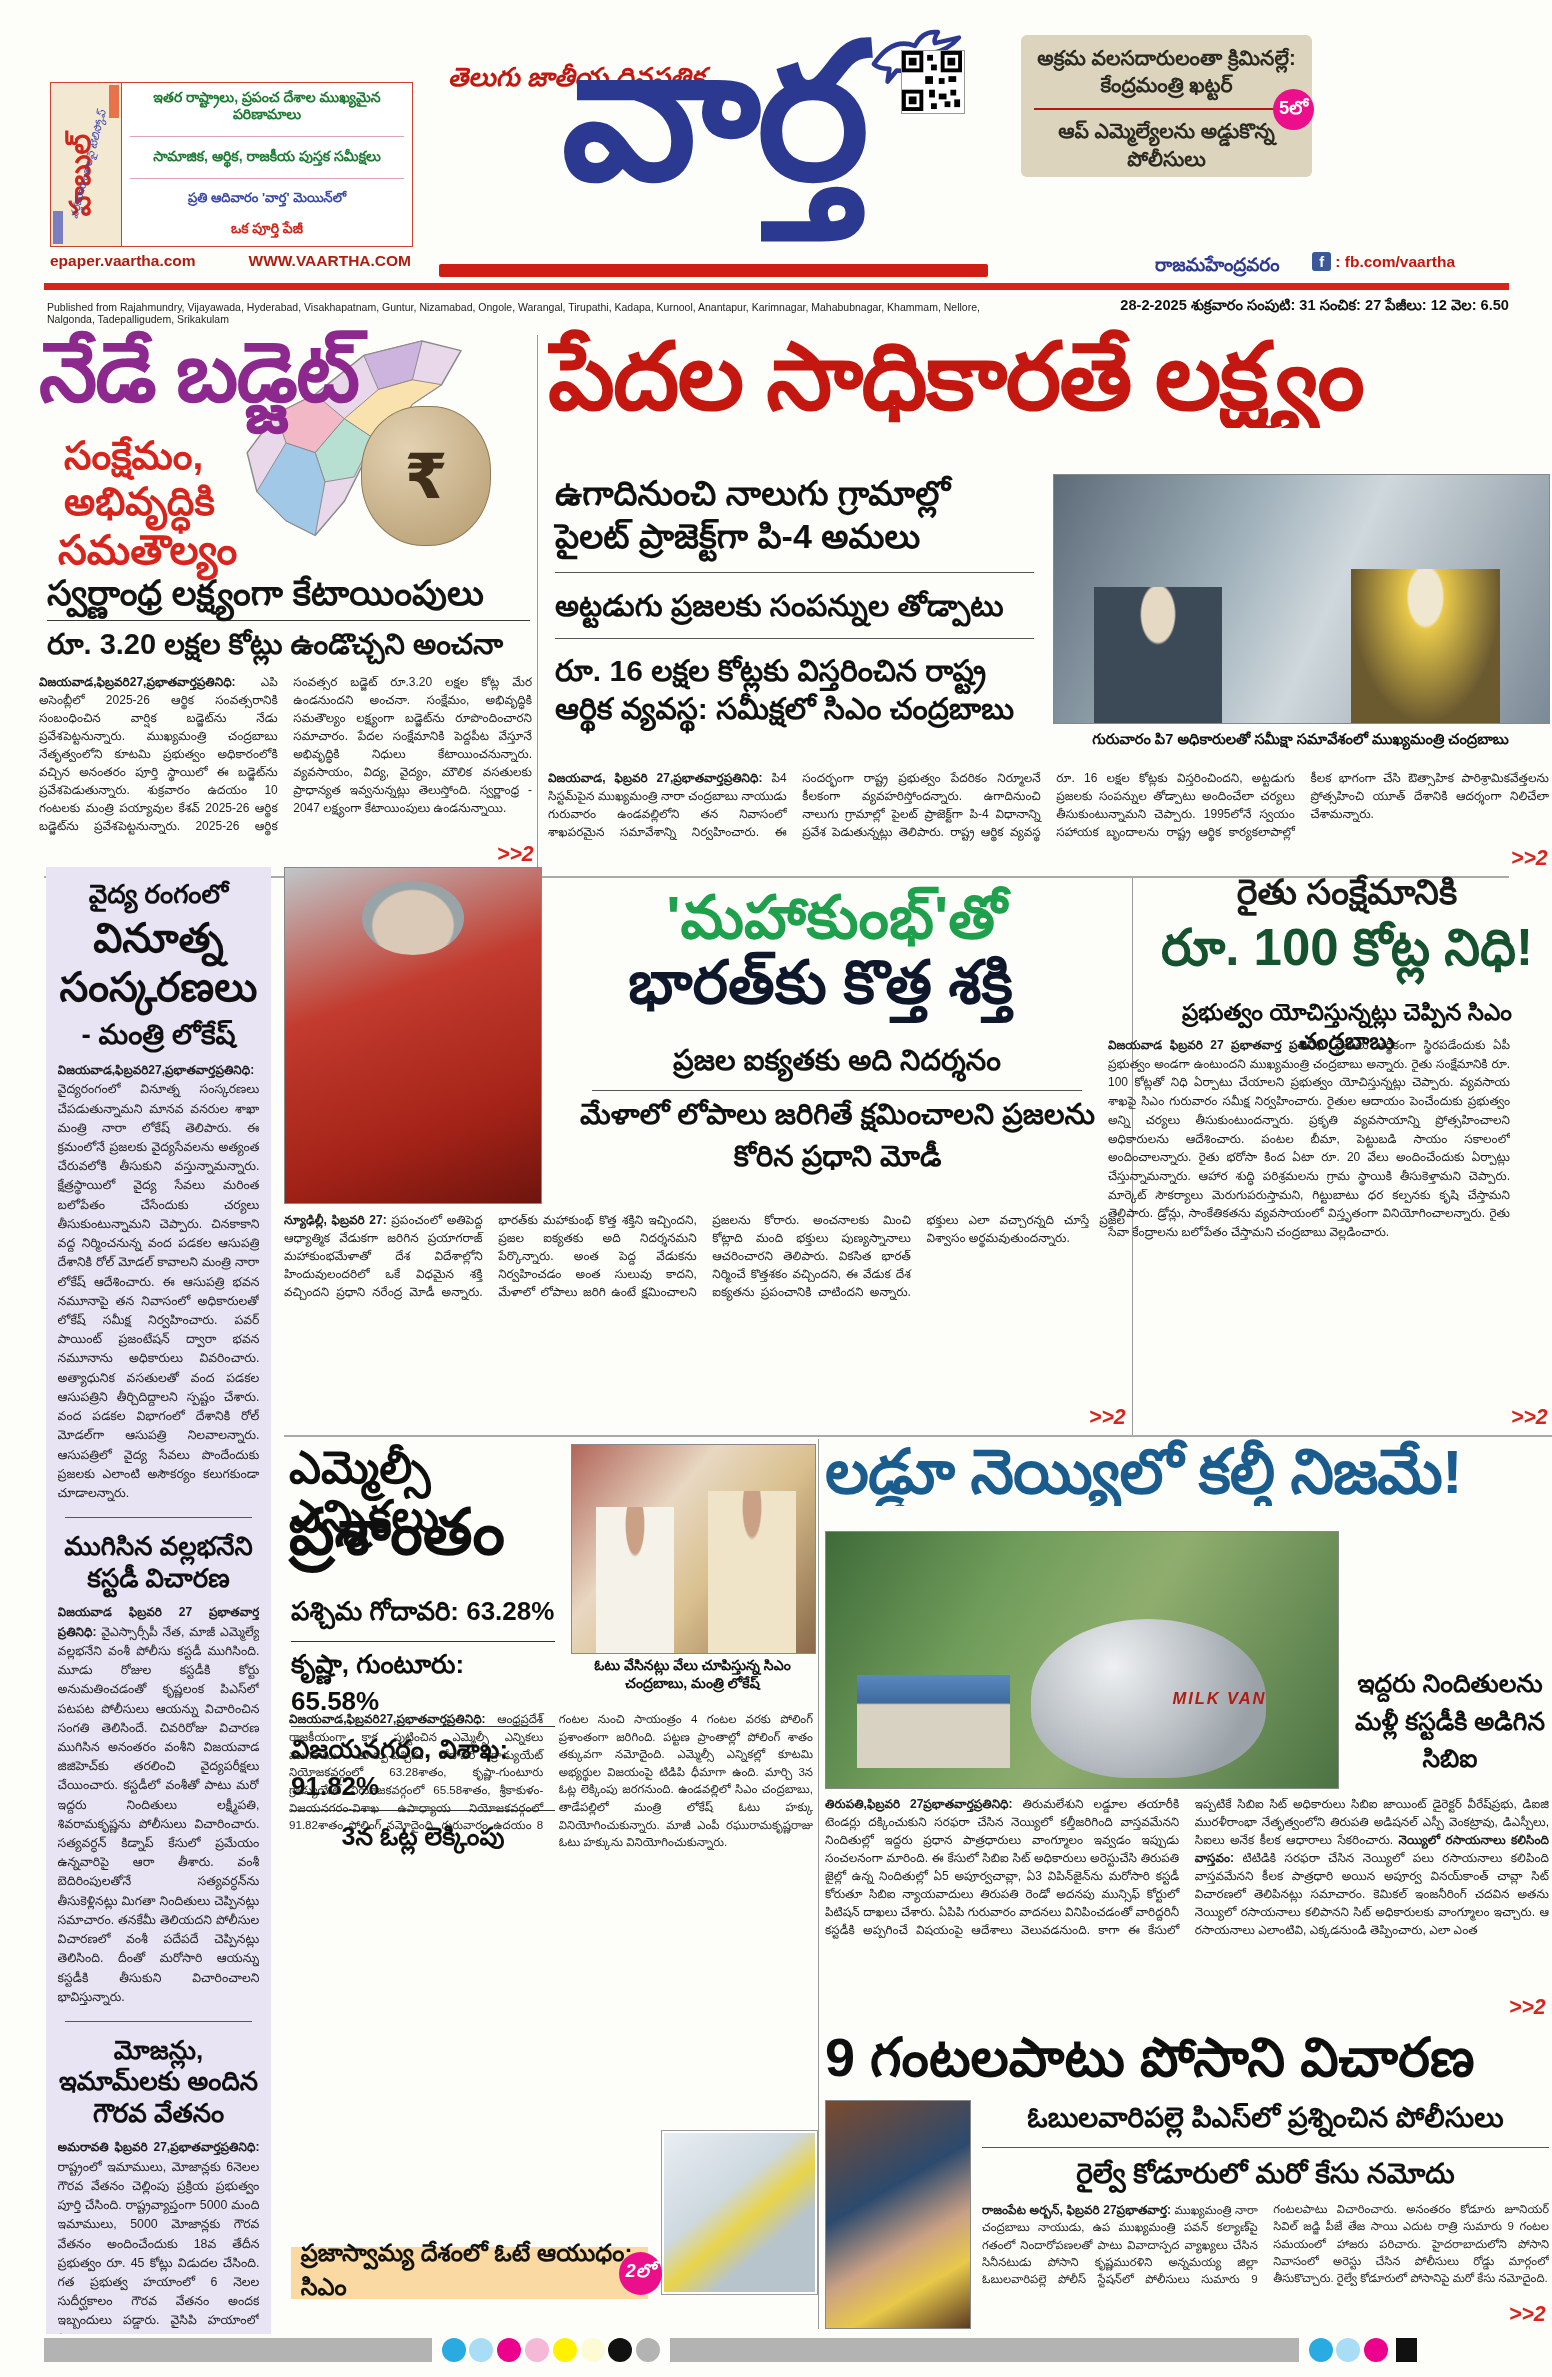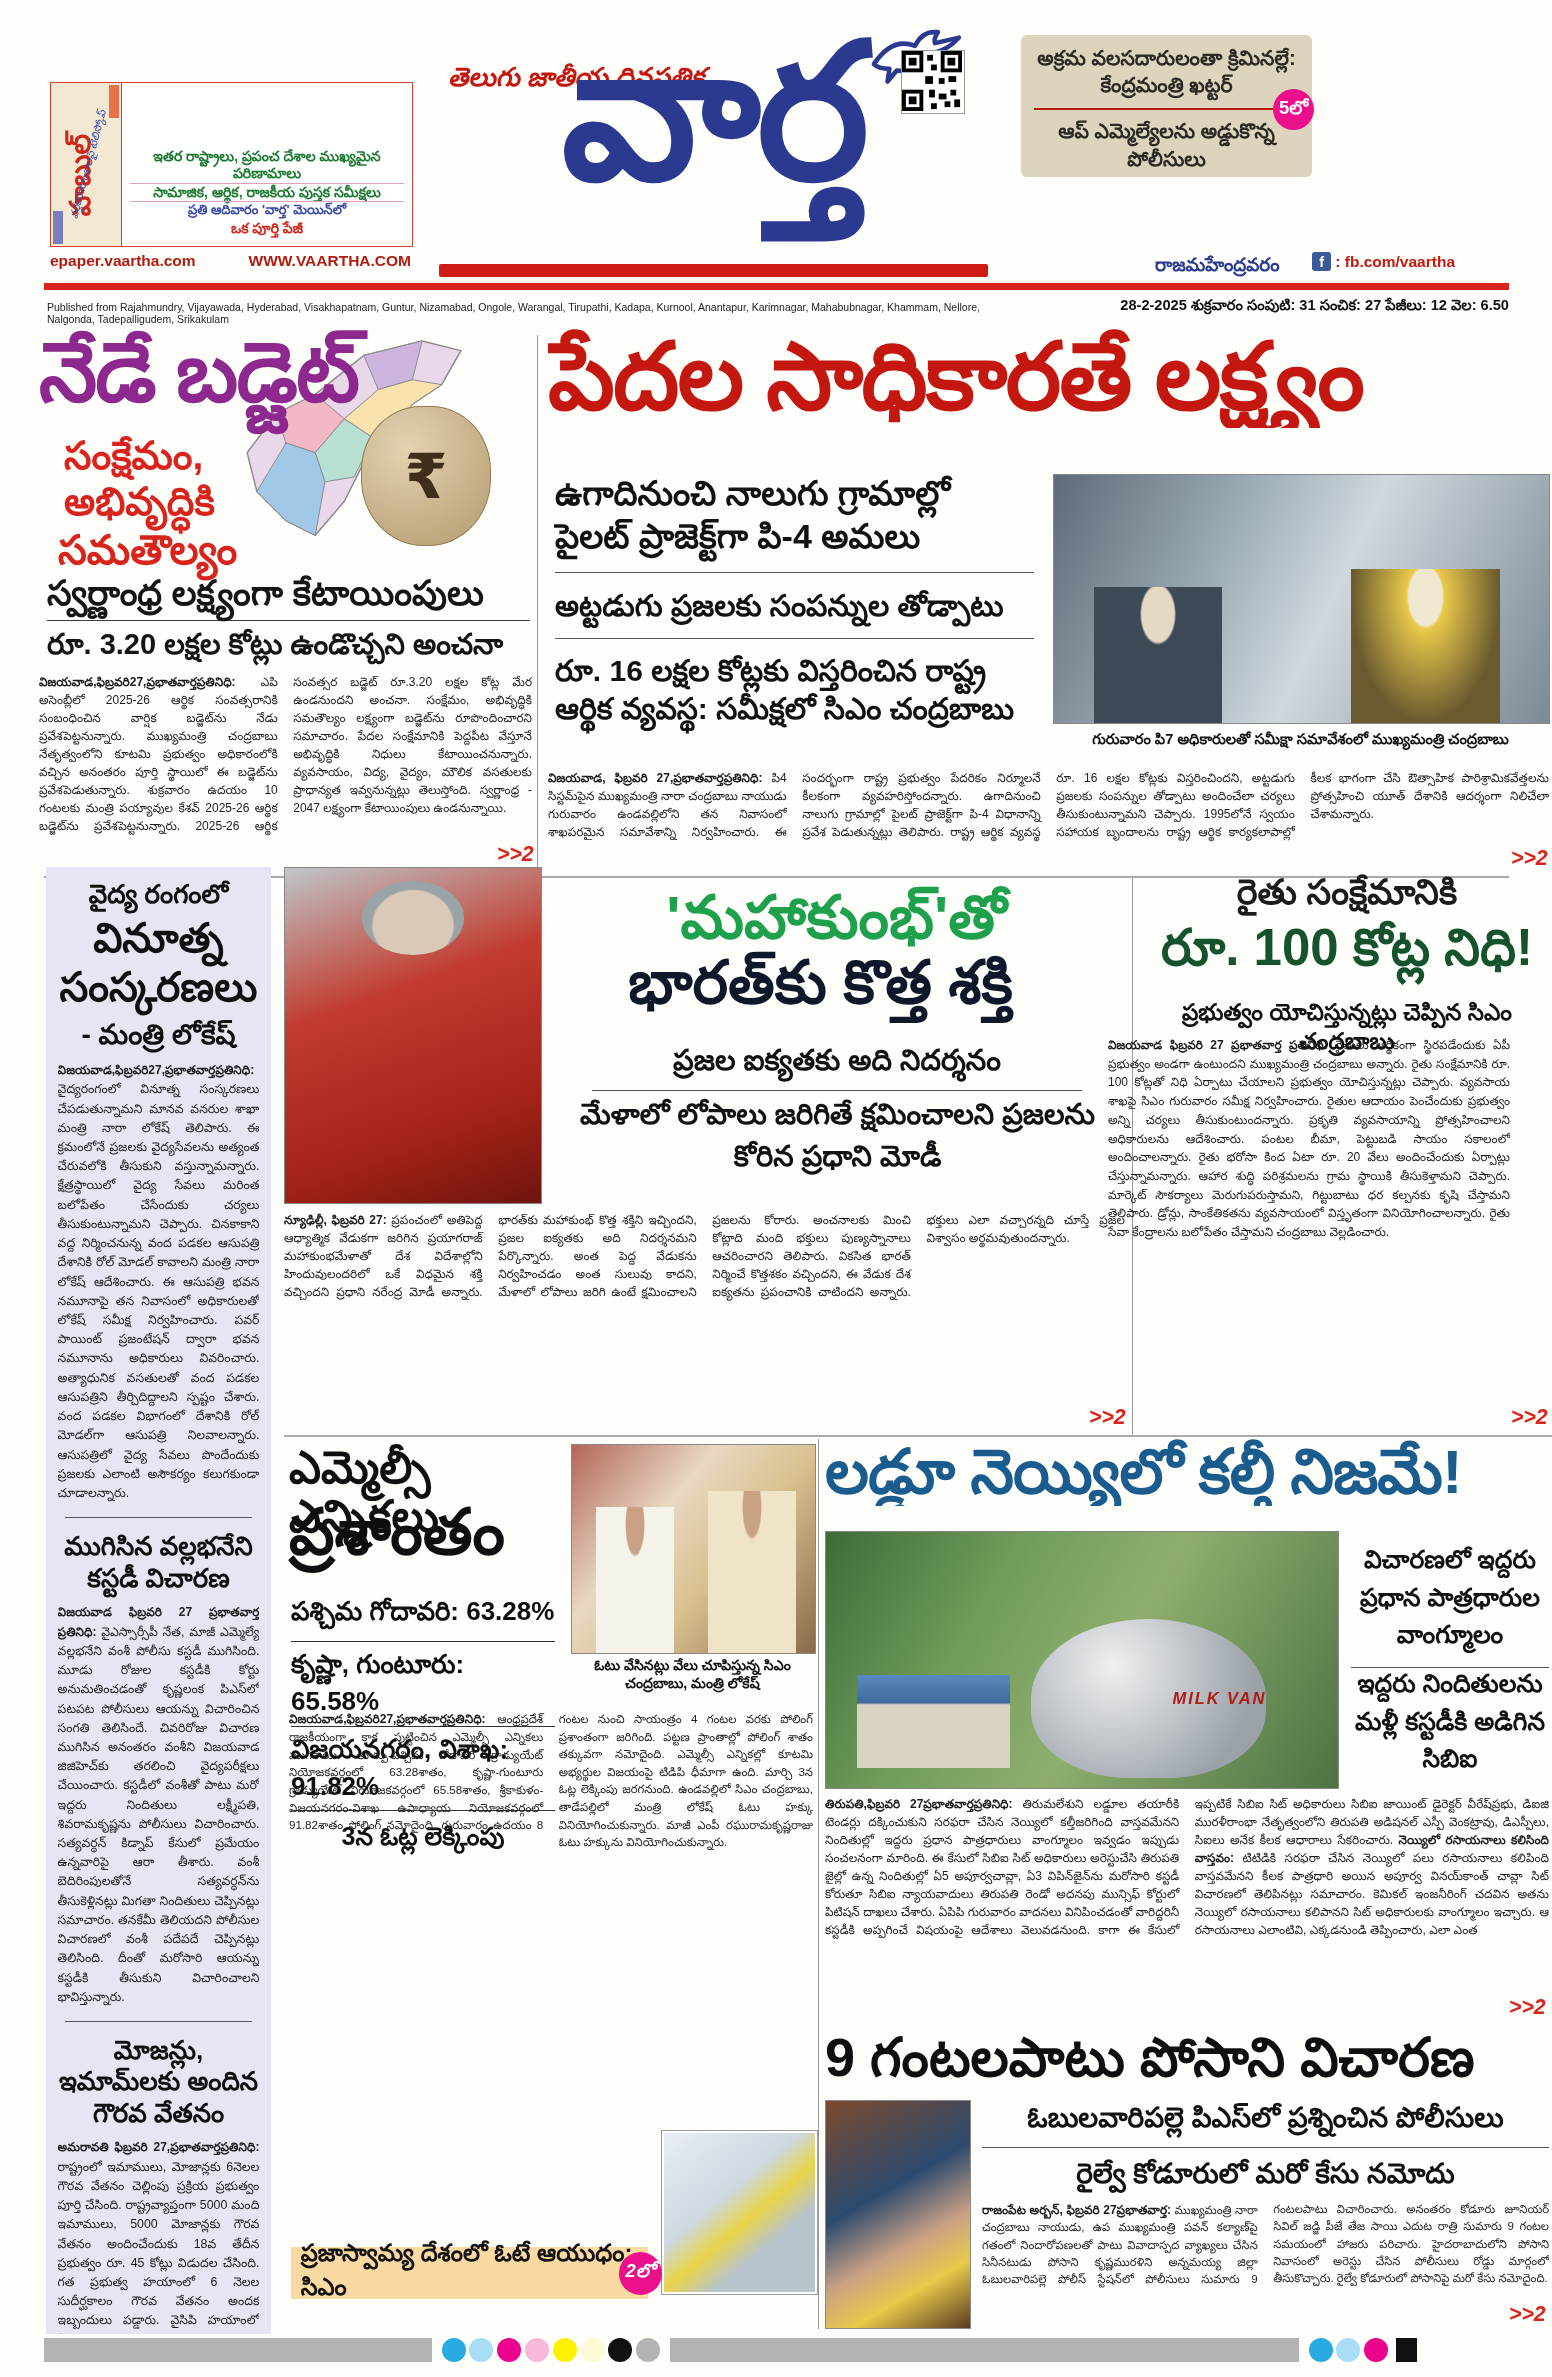--- a/index.html
+++ b/index.html
@@ -29,21 +29,21 @@
 
 <div id="page">
 
   <div class="abs" style="left:50px;top:82px;width:361px;height:163px;border:1.9px solid #d04030;background:#fff;display:flex;">
     <div style="width:70px;background:#f3e9d2;border-right:1.9px solid #d04030;position:relative;overflow:hidden;">
       <div style="position:absolute;left:-45px;top:72px;width:155px;transform:rotate(-90deg);color:#d0261b;font-weight:bold;font-size:29px;text-align:center;">హబుల్</div>
       <div style="position:absolute;left:-35px;top:74px;width:146px;transform:rotate(-75deg);color:#3a48a8;font-style:italic;font-size:10.7px;text-align:center;">వర్తమానాంశాలపై టెలిస్కోప్</div>
       <div style="position:absolute;right:1.9px;top:1.9px;width:9.7px;height:33px;background:#e8734a;"></div>
       <div style="position:absolute;left:1.9px;bottom:1.9px;width:9.7px;height:33px;background:#7a7ec0;"></div>
     </div>
-    <div style="flex:1;padding:5.8px 7.8px;display:flex;flex-direction:column;justify-content:flex-end;text-align:center;">
+    <div style="flex:1;padding:5.8px 7.8px;display:flex;flex-direction:column;justify-content:space-between;text-align:center;">
       <div style="color:#1d7a32;font-weight:bold;font-size:14px;line-height:1.25;">ఇతర రాష్ట్రాలు, ప్రపంచ దేశాల ముఖ్యమైన పరిణామాలు</div>
       <div style="border-top:1px solid #e0a0c0;"></div>
       <div style="color:#1d7a32;font-weight:bold;font-size:14px;line-height:1.25;">సామాజిక, ఆర్థిక, రాజకీయ పుస్తక సమీక్షలు</div>
       <div style="border-top:1px solid #e0a0c0;"></div>
       <div style="color:#3a48a8;font-weight:bold;font-size:13px;">ప్రతి ఆదివారం 'వార్త' మెయిన్‌లో</div>
       <div style="color:#d0261b;font-weight:bold;font-size:14px;">ఒక పూర్తి పేజీ</div>
     </div>
   </div>
 
   <div class="abs" style="left:50px;top:252px;width:361px;display:flex;justify-content:space-between;">
@@ -223,21 +223,20 @@
 
   <div class="abs vdiv" style="left:818px;top:1439px;height:890px;"></div>
 
   <div class="abs hl" style="left:825px;top:1439px;width:724px;font-size:62px;color:#1b5c8e;letter-spacing:-1px;white-space:nowrap;overflow:hidden;">లడ్డూ నెయ్యిలో కల్తీ నిజమే!</div>
   <div class="abs photo" style="left:825px;top:1531px;width:512px;height:256px;background:linear-gradient(120deg,#3f6b3a 0%,#6f9c5a 30%,#8fae6e 55%,#4c7344 100%);">
     <div style="position:absolute;left:6%;bottom:8%;width:30%;height:36%;background:linear-gradient(#5a89c0,#3e6a9e 30%,#d8d2c2 32%);"></div>
     <div style="position:absolute;right:14%;bottom:4%;width:46%;height:62%;border-radius:50% 50% 42% 42%;background:radial-gradient(circle at 35% 30%,#eef0f2,#9aa2a8 75%);display:flex;align-items:center;justify-content:flex-end;font-style:italic;">
       <span style="color:#b01c12;font-weight:bold;font-size:16.5px;letter-spacing:1.9px;">MILK VAN</span>
     </div>
   </div>
-  <div class="abs deck center" style="left:1351px;top:1541px;width:198px;font-size:25px;line-height:1.5;border-bottom:1.5px solid #555;padding-bottom:13.6px;">విచారణలో ఇద్దరు ప్రధాన పాత్రధారుల వాంగ్మూలం</div>
   <div class="abs deck center" style="left:1351px;top:1665px;width:198px;font-size:25px;line-height:1.5;">ఇద్దరు నిందితులను మళ్లీ కస్టడీకి అడిగిన సిబిఐ</div>
   <div class="abs body-text cols2" style="left:825px;top:1795px;width:724px;height:223px;">
     <b>తిరుపతి,ఫిబ్రవరి 27ప్రభాతవార్తప్రతినిధి:</b>
     <span>తిరుమలేశుని లడ్డూల తయారీకి టెండర్లు దక్కించుకుని సరఫరా చేసిన నెయ్యిలో కల్తీజరిగింది వాస్తవమేనని నిందితుల్లో ఇద్దరు ప్రధాన పాత్రధారులు వాంగ్మూలం ఇవ్వడం ఇప్పుడు సంచలనంగా మారింది. ఈ కేసులో సిబిఐ సిట్ అధికారులు అరెస్టుచేసి తిరుపతి జైల్లో ఉన్న నిందితుల్లో ఏ5 అపూర్వచావ్లా, ఏ3 విపిన్‌జైన్‌ను మరోసారి కస్టడీ కోరుతూ సిబిఐ న్యాయవాదులు తిరుపతి రెండో అదనపు మున్సిఫ్ కోర్టులో పిటిషన్ దాఖలు చేశారు. ఏపిపి గురువారం వాదనలు వినిపించడంతో వారిద్దరినీ కస్టడీకి అప్పగించే విషయంపై ఆదేశాలు వెలువడనుంది. కాగా ఈ కేసులో ఇప్పటికే సిబిఐ సిట్ అధికారులు సిబిఐ జాయింట్ డైరెక్టర్ వీరేష్‌ప్రభు, డిఐజి మురళీరాంభా నేతృత్వంలోని తిరుపతి అడిషనల్ ఎస్పీ వెంకట్రావు, డిఎస్పీలు, సిఐలు అనేక కీలక ఆధారాలు సేకరించారు.</span>
     <b>నెయ్యిలో రసాయనాలు కలిసింది వాస్తవం:</b>
     <span>టిటిడికి సరఫరా చేసిన నెయ్యిలో పలు రసాయనాలు కలిపింది వాస్తవమేనని కీలక పాత్రధారి అయిన అపూర్వ వినయ్‌కాంత్ చావ్లా సిట్ విచారణలో తెలిపినట్లు సమాచారం. కెమికల్ ఇంజనీరింగ్ చదవిన అతను నెయ్యిలో రసాయనాలు కలిపానని సిట్ అధికారులకు వాంగ్మూలం ఇచ్చారు. ఆ రసాయనాలు ఎలాంటివి, ఎక్కడనుండి తెప్పించారు, ఎలా ఎంత</span>
   </div>
   <div class="abs cont" style="left:1509px;top:1995px;">&gt;&gt;2</div>
 
   <div class="abs hl" style="left:825px;top:2028px;width:724px;font-size:54px;color:#0f0f0f;white-space:nowrap;overflow:hidden;">9 గంటలపాటు పోసాని విచారణ</div>

